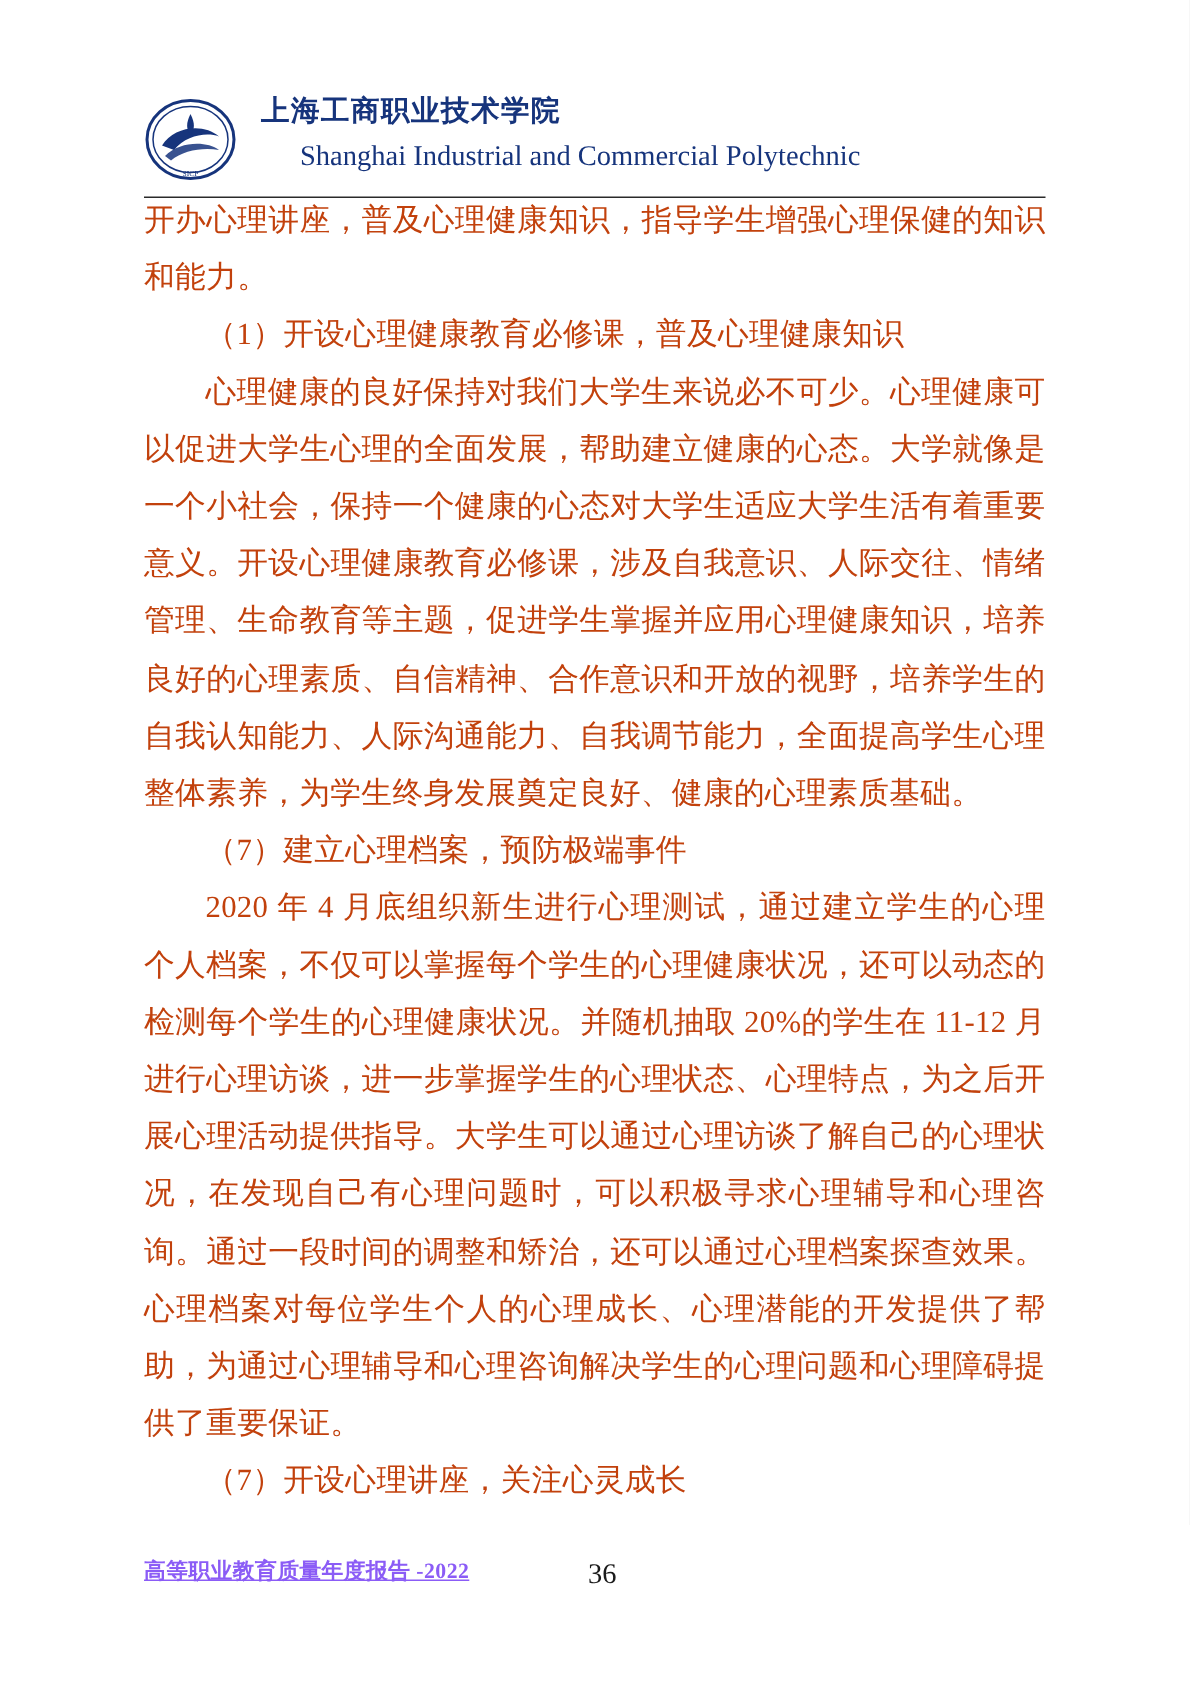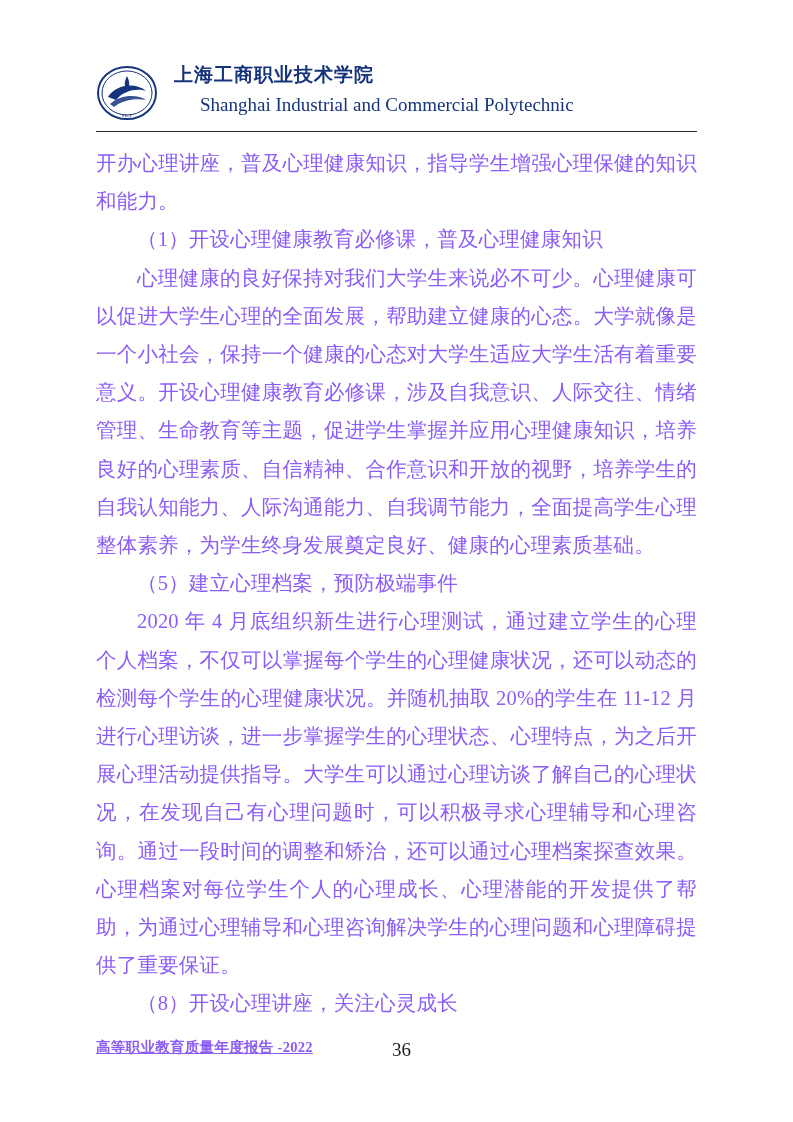--- a/index.html
+++ b/index.html
@@ -63,23 +63,23 @@
     top: 131px;
     width: 601px;
     height: 0;
     border-top: 1.3px solid #2a2a2a;
   }
 
   
   .content {
     position: absolute;
     left: 96px;
-    top: 144px;
+    top: 128px;
     width: 601px;
-    color: #8b5cf6;
+    color: #c2410c;
   }
   .content p {
     margin: 0;
     font-size: 20.5px;
     line-height: 38.2px;
     text-align: justify;
     text-justify: inter-ideograph;
     letter-spacing: 0.2px;
     font-family: "Liberation Serif", "DejaVu Serif", serif;
   }
@@ -135,23 +135,23 @@
       <div class="header-en">Shanghai Industrial and Commercial Polytechnic</div>
     </div>
   </div>
 
   <div class="header-rule"></div>
 
   <div class="content">
     <p>开办心理讲座，普及心理健康知识，指导学生增强心理保健的知识和能力。</p>
     <p class="indent">（1）开设心理健康教育必修课，普及心理健康知识</p>
     <p class="indent">心理健康的良好保持对我们大学生来说必不可少。心理健康可以促进大学生心理的全面发展，帮助建立健康的心态。大学就像是一个小社会，保持一个健康的心态对大学生适应大学生活有着重要意义。开设心理健康教育必修课，涉及自我意识、人际交往、情绪管理、生命教育等主题，促进学生掌握并应用心理健康知识，培养良好的心理素质、自信精神、合作意识和开放的视野，培养学生的自我认知能力、人际沟通能力、自我调节能力，全面提高学生心理整体素养，为学生终身发展奠定良好、健康的心理素质基础。</p>
-    <p class="indent">（5）建立心理档案，预防极端事件</p>
+    <p class="indent">（7）建立心理档案，预防极端事件</p>
     <p class="indent">2020 年 4 月底组织新生进行心理测试，通过建立学生的心理个人档案，不仅可以掌握每个学生的心理健康状况，还可以动态的检测每个学生的心理健康状况。并随机抽取 20%的学生在 11-12 月进行心理访谈，进一步掌握学生的心理状态、心理特点，为之后开展心理活动提供指导。大学生可以通过心理访谈了解自己的心理状况，在发现自己有心理问题时，可以积极寻求心理辅导和心理咨询。通过一段时间的调整和矫治，还可以通过心理档案探查效果。心理档案对每位学生个人的心理成长、心理潜能的开发提供了帮助，为通过心理辅导和心理咨询解决学生的心理问题和心理障碍提供了重要保证。</p>
-    <p class="indent">（8）开设心理讲座，关注心灵成长</p>
+    <p class="indent">（7）开设心理讲座，关注心灵成长</p>
   </div>
 
   <div class="footer">
     <div class="footer-left">高等职业教育质量年度报告 -2022</div>
     <div class="footer-page">36</div>
   </div>
 
 </div>
 
 </body></html>

